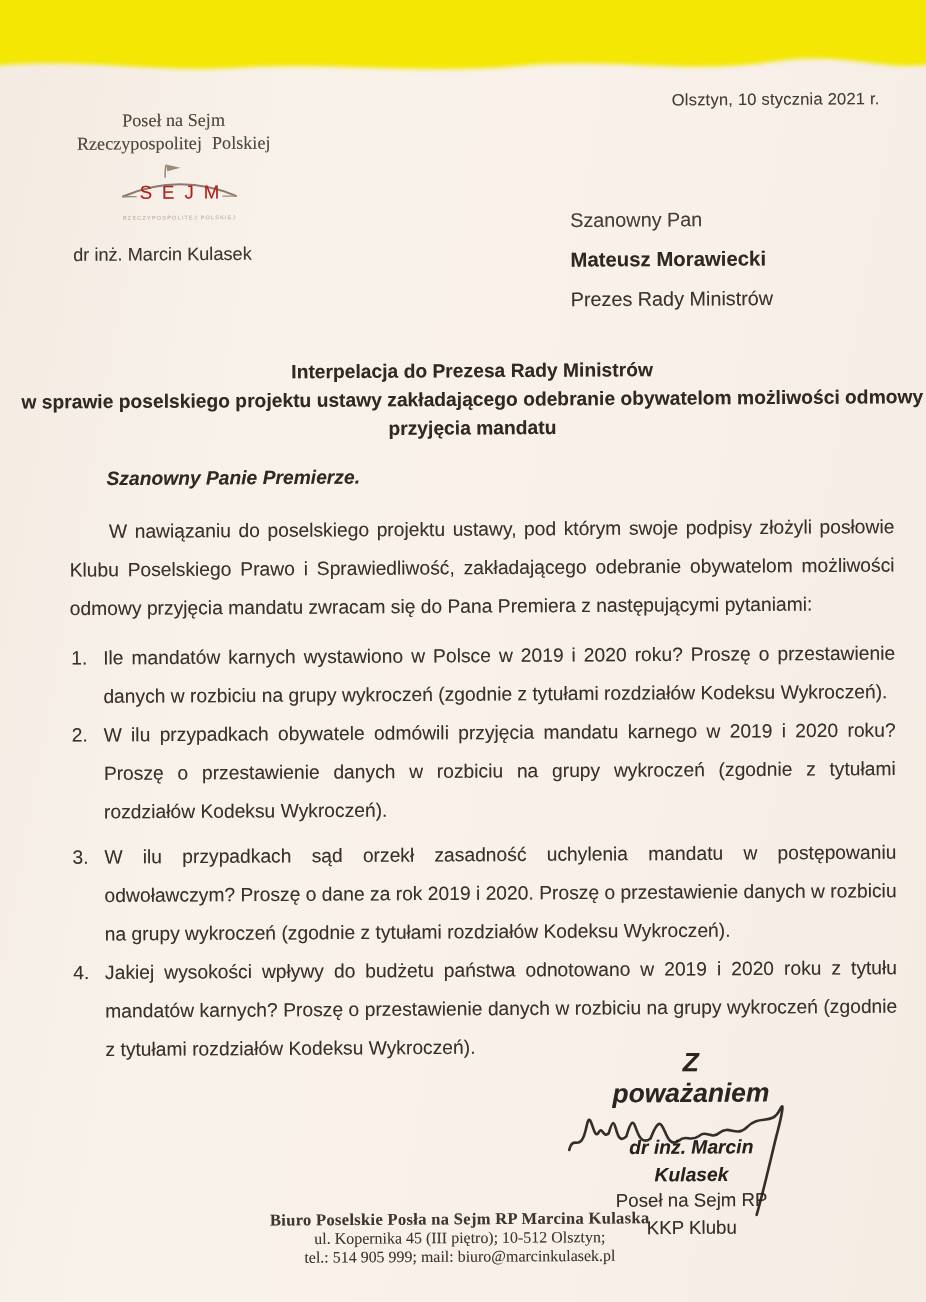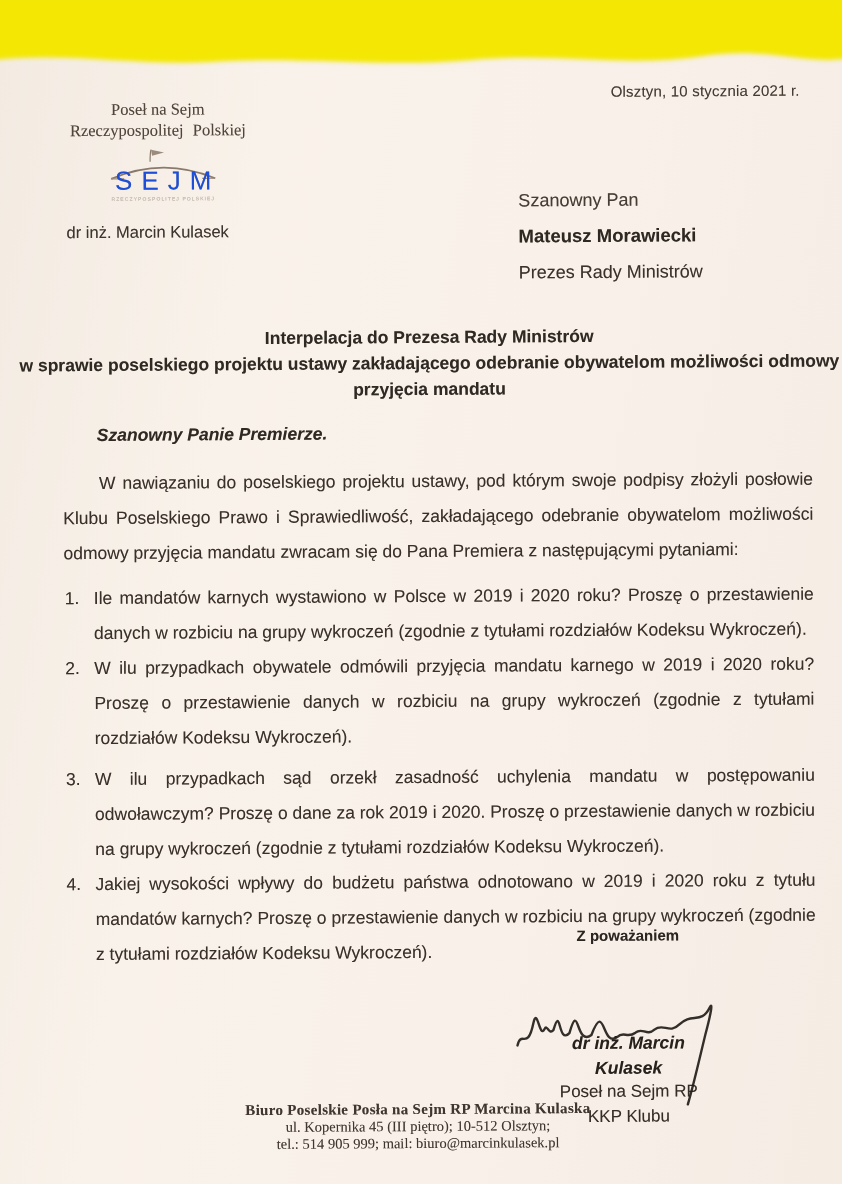--- a/index.html
+++ b/index.html
@@ -15,21 +15,21 @@
   .abs{position:absolute;}
 
   
   .sender-title{left:58px;top:97px;width:204px;text-align:center;
     font-family:"Liberation Serif", serif;font-size:16.5px;line-height:21px;color:#51453c;}
   .sender-title .l2{word-spacing:5px;}
   .date-line{right:40px;top:84px;font-size:15px;color:#453b33;letter-spacing:.2px;}
   .logo{left:100px;top:142px;width:130px;height:62px;}
   .logo svg{position:absolute;left:0;top:0;}
   .logo-word{position:absolute;left:0;top:22px;width:130px;text-align:center;
-    font-size:26px;letter-spacing:9px;text-indent:9px;color:#1d4ed8;font-weight:400;}
+    font-size:17px;letter-spacing:9px;text-indent:9px;color:#b91c1c;font-weight:400;}
   .logo-sub{position:absolute;left:0;top:52px;width:130px;text-align:center;
     font-size:5px;letter-spacing:1.1px;color:#b5a89b;opacity:.75;}
   .sender-name{left:68px;top:221px;font-size:16.5px;color:#3c342e;}
 
   
   .recipient{left:520px;top:183px;line-height:36px;font-size:18px;color:#463d35;}
   .recipient .r-name{font-weight:bold;font-size:18.5px;color:#2e2823;}
   .recipient .r-title{color:#3a322b;}
 
   
@@ -40,22 +40,22 @@
 
   .intro{left:63px;top:464px;width:750px;margin:0;text-align:justify;text-indent:36px;
     font-size:17.5px;line-height:35px;color:#39302a;}
 
   .questions{left:63px;top:579px;width:750px;margin:0;padding:0;list-style:none;
     font-size:17.5px;line-height:35px;color:#39302a;}
   .questions li{position:relative;padding-left:30px;text-align:justify;}
   .questions li:nth-child(3){margin-top:6px;}
   .qnum{position:absolute;left:1px;top:0;}
 
-  .closing-phrase{left:545px;top:928px;width:160px;text-align:center;
-    font-weight:bold;font-size:15px;color:#2b2521;}
+  .closing-phrase{left:545px;top:954px;width:160px;text-align:center;
+    font-style:italic;font-weight:bold;font-size:24px;color:#2b2521;}
   .signature{left:508px;top:972px;z-index:3;}
   .signer{left:535px;top:1032px;width:180px;text-align:center;line-height:24.5px;color:#352d27;}
   .signer .s-name{font-style:italic;font-weight:bold;font-size:17.5px;color:#26211d;}
   .signer .s-t1,.signer .s-t2{font-size:17px;}
 
   .footer{left:0;top:1101px;width:828px;text-align:center;
     font-family:"Liberation Serif", serif;font-size:14.5px;line-height:17px;color:#3e362f;}
   .footer .f1{font-weight:bold;font-size:15px;letter-spacing:.3px;}
 </style>
 </head>

